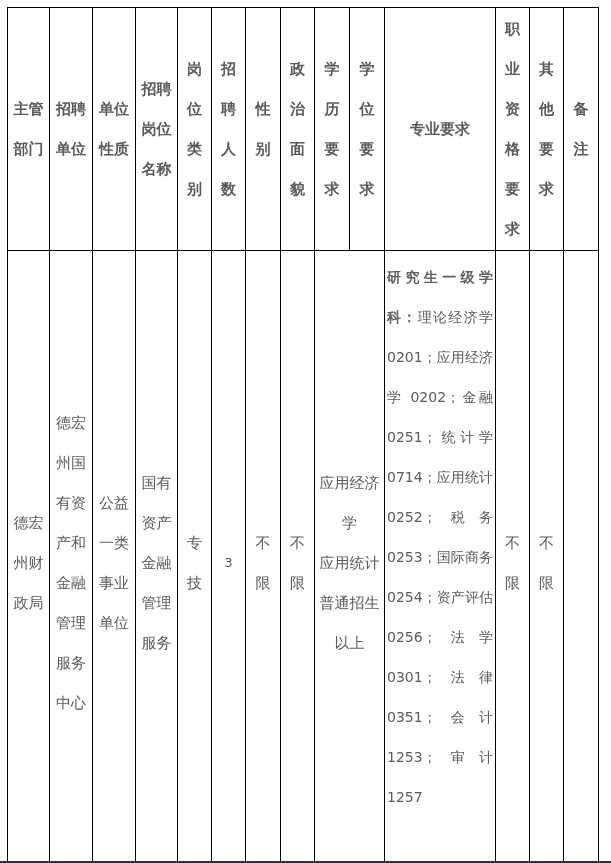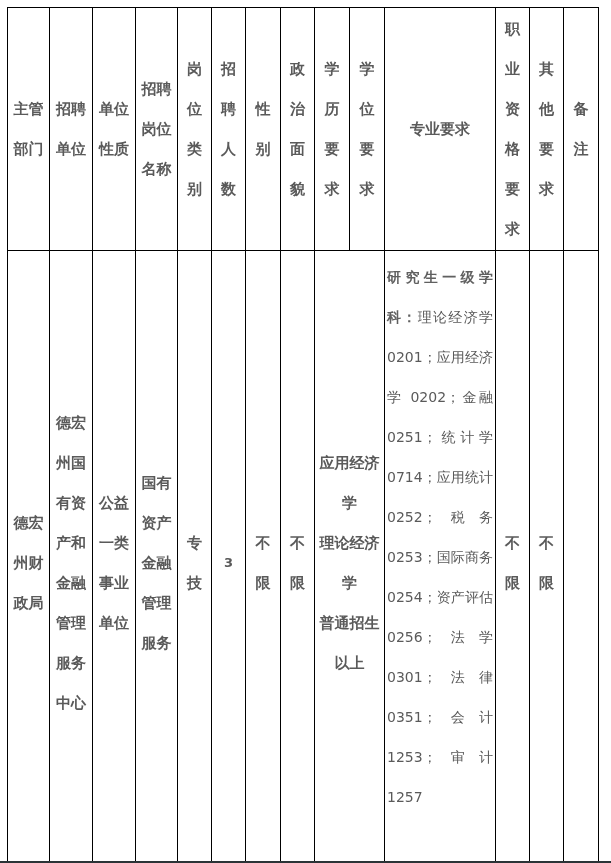--- a/index.html
+++ b/index.html
@@ -6,21 +6,21 @@
     body { width: 611px; height: 863px; position: relative; overflow: hidden;
            font-family: "DejaVu Sans", "Liberation Sans", sans-serif; color: #555; }
     table.recruit { position: absolute; left: 7px; top: 7px; border-collapse: collapse;
                     table-layout: fixed; }
     table.recruit td { border: 1.3px solid #000; padding: 0; text-align: center; vertical-align: middle;
                        font-size: 15px; color: #5a5a5a; }
     .hdr td { height: 242px; font-weight: bold; color: #606060; }
     .hdr .v span { display: block; line-height: 40px; }
     .hdr .h2 span { display: block; line-height: 40px; }
     .body td { height: 602px; }
-    .body .cell span { display: block; line-height: 40px; font-weight: bold; }
+    .body .cell span { display: block; line-height: 40px; }
     .body .major { text-align: justify; vertical-align: top; padding: 6px 2px 16px 2px; line-height: 40px; font-size: 14px; }
     .major .b { font-weight: bold; color: #606060; }
     .bottom-bar { position: absolute; left: 0; top: 861px; width: 611px; height: 2px; background: #2b3437; }
   </style>
 </head>
 <body>
 
 <table class="recruit">
   <colgroup>
     <col style="width:42px">
@@ -150,21 +150,21 @@
     <td class="cell">
           <span>不</span>
           <span>限</span>
         </td>
     <td class="cell">
           <span>不</span>
           <span>限</span>
         </td>
     <td class="cell" colspan="2">
           <span>应用经济学</span>
-          <span>理论经济学</span>
+          <span>应用统计</span>
           <span>普通招生</span>
           <span>以上</span>
         </td>
     <td class="major"><span class="b">研究生一级学科：</span><span>理论经济学 0201；应用经济学 0202；金融 0251；统计学 0714；应用统计 0252；税务 0253；国际商务 0254；资产评估 0256；法学 0301；法律 0351；会计 1253；审计 1257</span></td>
     <td class="cell">
           <span>不</span>
           <span>限</span>
         </td>
     <td class="cell">
           <span>不</span>

